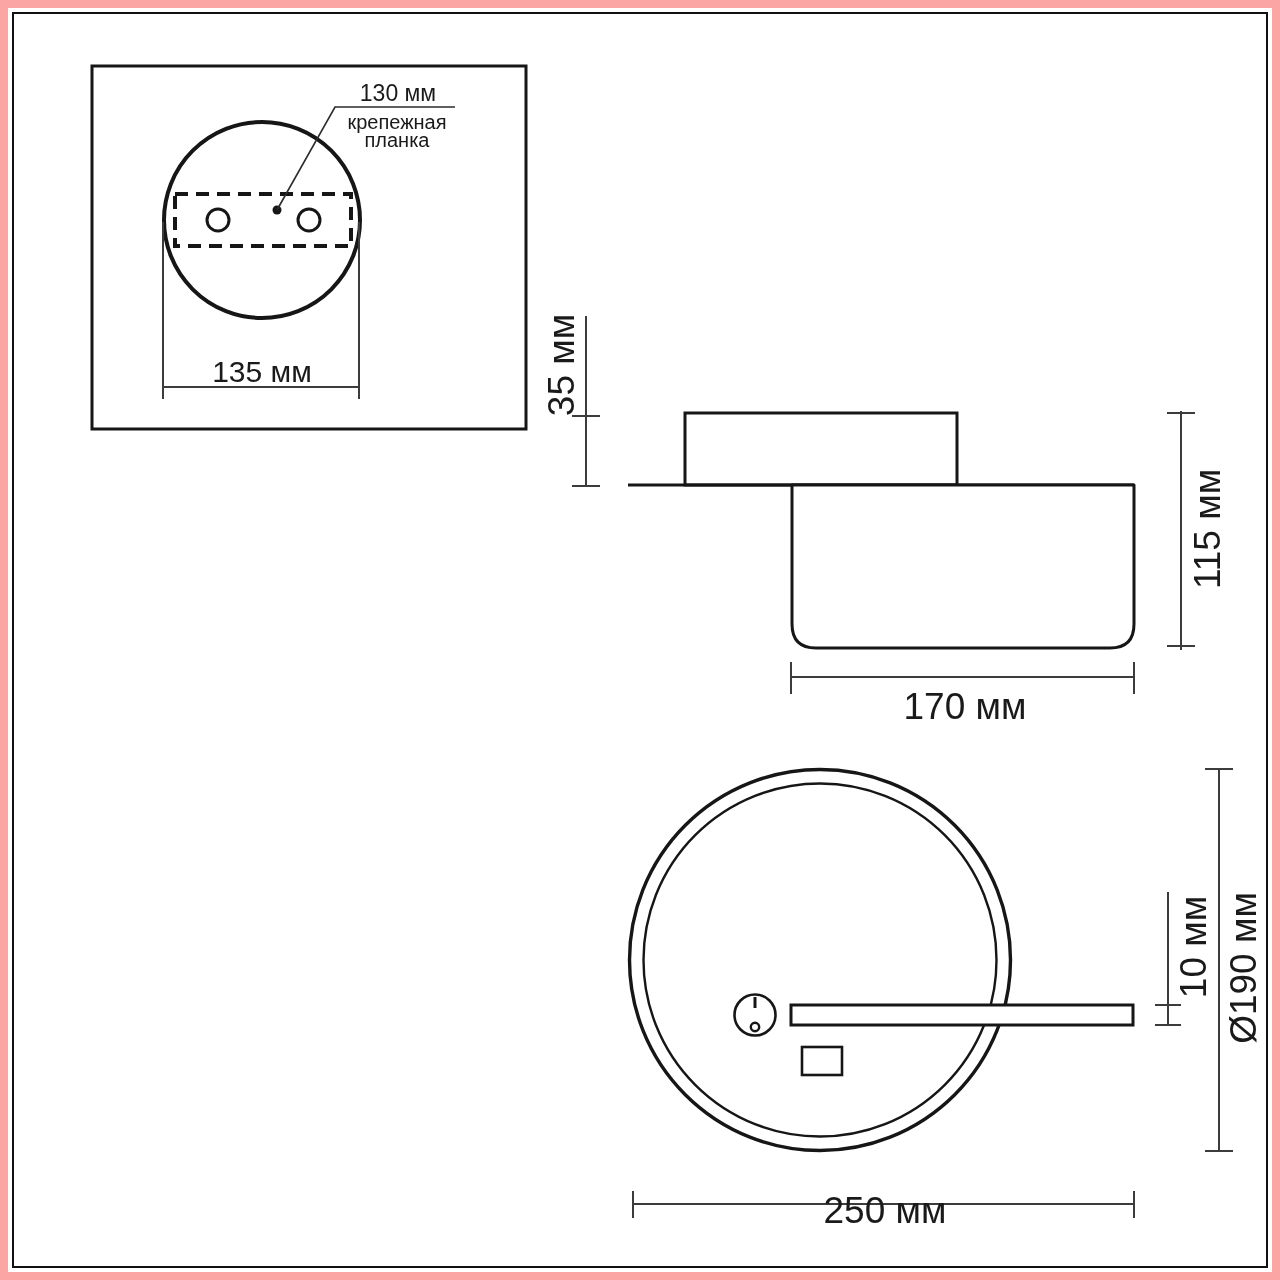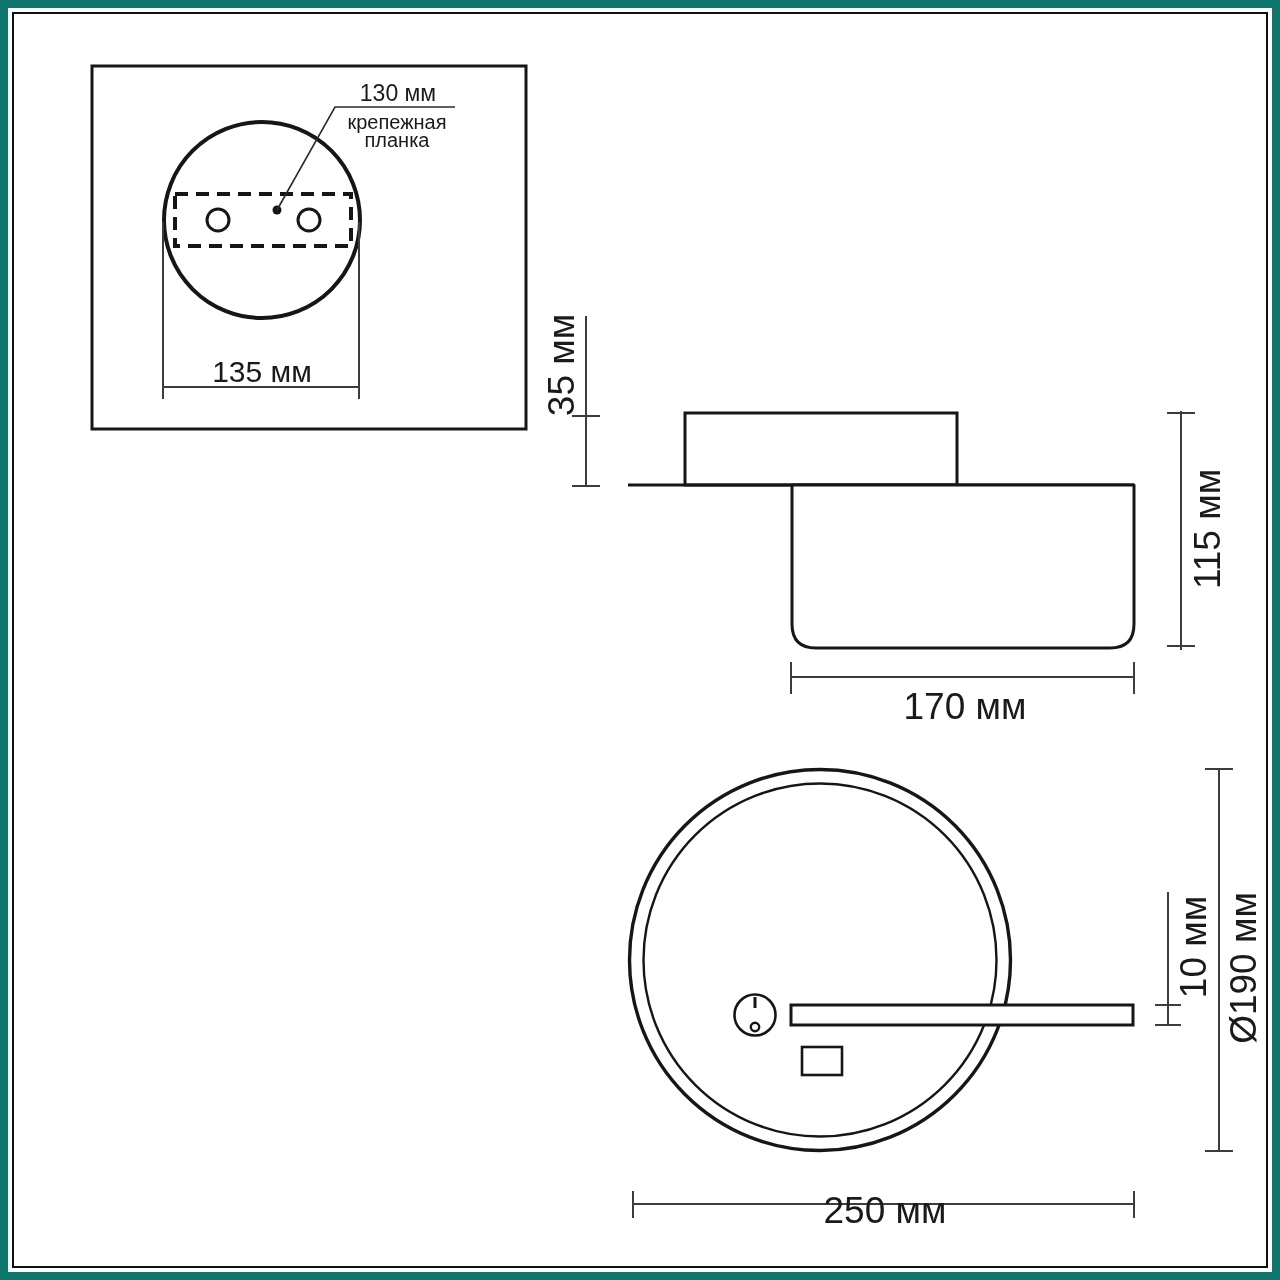--- a/index.html
+++ b/index.html
@@ -10,21 +10,21 @@
     height: 1280px;
     font-family: "Liberation Sans", sans-serif;
   }
   .page {
     position: absolute;
     inset: 0;
     width: 1280px;
     height: 1280px;
     background: #ffffff;
     box-sizing: border-box;
-    border: 8px solid #0f766e;
+    border: 8px solid #fca5a5;
   }
   .inner-frame {
     position: absolute;
     left: 4px;
     top: 4px;
     right: 4px;
     bottom: 4px;
     border: 2px solid #111111;
     pointer-events: none;
   }

